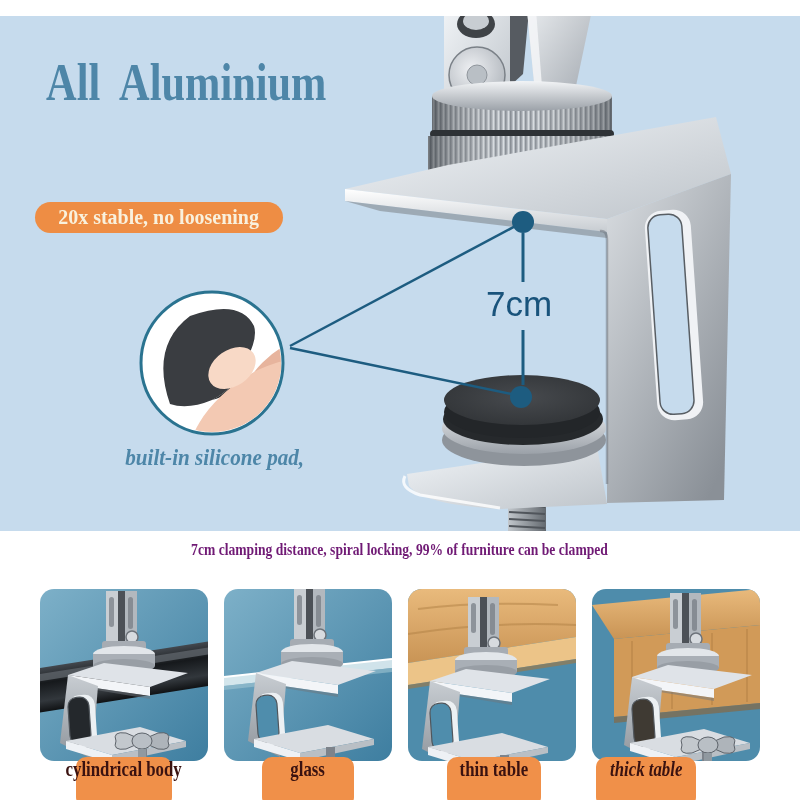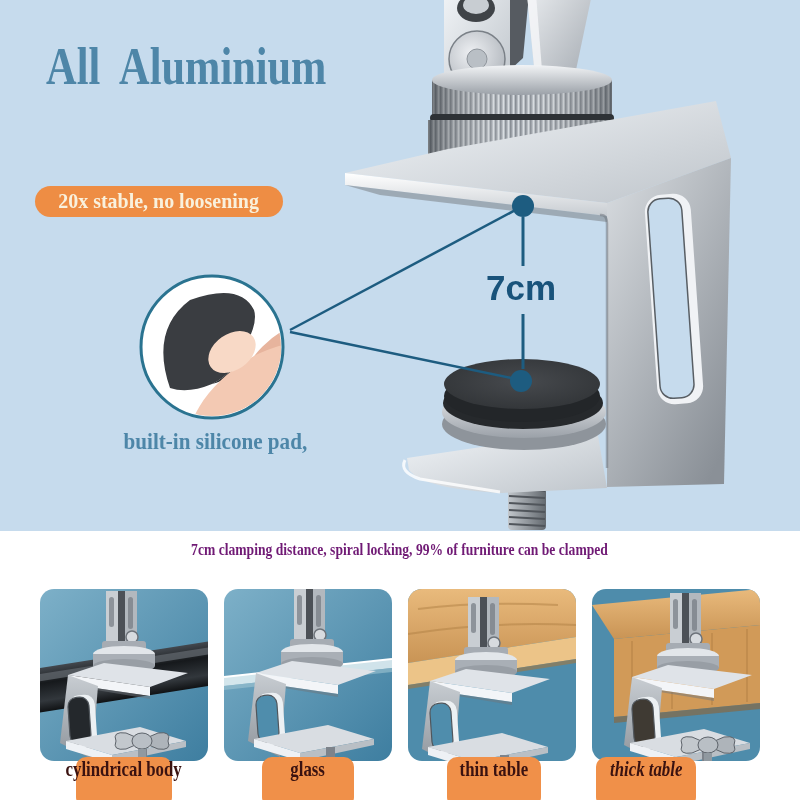--- a/index.html
+++ b/index.html
@@ -1,34 +1,34 @@
 <!DOCTYPE html>
 <html><head>
 <meta charset="utf-8">
 <style>
   html,body{margin:0;padding:0;background:#e8e8e8;}
   .stage{position:relative;width:800px;height:800px;overflow:hidden;background:#ffffff;
          font-family:"Liberation Serif", serif;}
   
-  .hero{position:absolute;left:0;top:0;width:800px;height:531px;background:#c6dbed;}
+  .hero{position:absolute;left:0;top:16px;width:800px;height:531px;background:#c6dbed;}
   .hero-svg{position:absolute;left:0;top:0;}
   .title{position:absolute;left:6px;width:360px;text-align:center;color:#4e86a8;
          font-weight:bold;font-size:53px;line-height:1;white-space:pre;}
   .title .cond{display:inline-block;transform:scaleX(0.8);transform-origin:50% 50%;white-space:pre;}
   .t1{top:40px;} .t2{top:100px;}
   .badge{position:absolute;left:35px;top:186px;width:248px;height:31px;border-radius:16px;
          background:#ee8d44;display:flex;align-items:center;justify-content:center;overflow:visible;text-align:right;}
   .badge span{color:#f9f1dd;font-weight:bold;font-size:21px;white-space:nowrap;
               transform:scaleX(0.95);transform-origin:50% 50%;}
   .measure{position:absolute;left:486px;top:268px;font-family:"Liberation Sans",sans-serif;
-           font-weight:bold;font-size:35px;color:#19537b;}
+           font-weight:normal;font-size:35px;color:#19537b;}
   .inset-caption{position:absolute;left:35px;width:360px;text-align:center;color:#4d86a8;
                  font-weight:bold;font-size:24px;line-height:1;}
   .inset-caption .cond{display:inline-block;transform:scaleX(0.88);transform-origin:50% 50%;white-space:nowrap;}
-  .c1{top:429px;} .c2{top:459px;}
+  .c1{top:429px;font-style:italic;} .c2{top:459px;}
   
   .bottom{position:absolute;left:0;top:531px;width:800px;height:269px;background:#ffffff;}
   .bottom-heading{position:absolute;left:0;top:10px;width:800px;text-align:center;color:#701a75;
                   font-weight:bold;font-size:17px;line-height:1;}
   .bottom-heading .cond{display:inline-block;transform:scaleX(0.8);transform-origin:50% 50%;white-space:nowrap;}
   .thumb-row{position:absolute;left:0;top:58px;width:800px;height:211px;}
   .thumb{position:absolute;top:0;width:168px;height:172px;border-radius:14px;overflow:hidden;}
   .th1{left:40px;} .th2{left:224px;} .th3{left:408px;} .th4{left:592px;}
   .pill{position:absolute;top:168px;height:50px;border-radius:10px;background:#f09049;
         display:flex;align-items:flex-start;justify-content:center;overflow:visible;}

